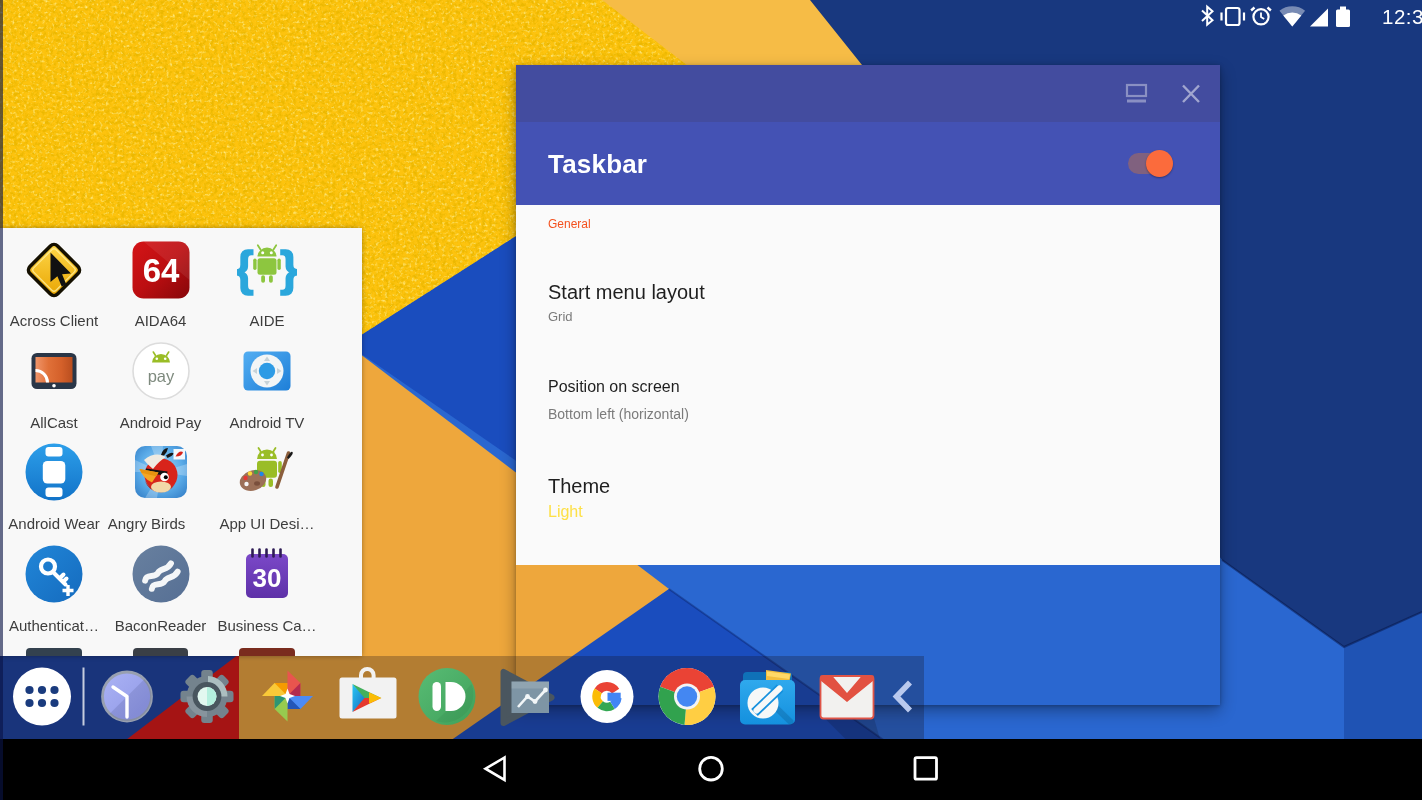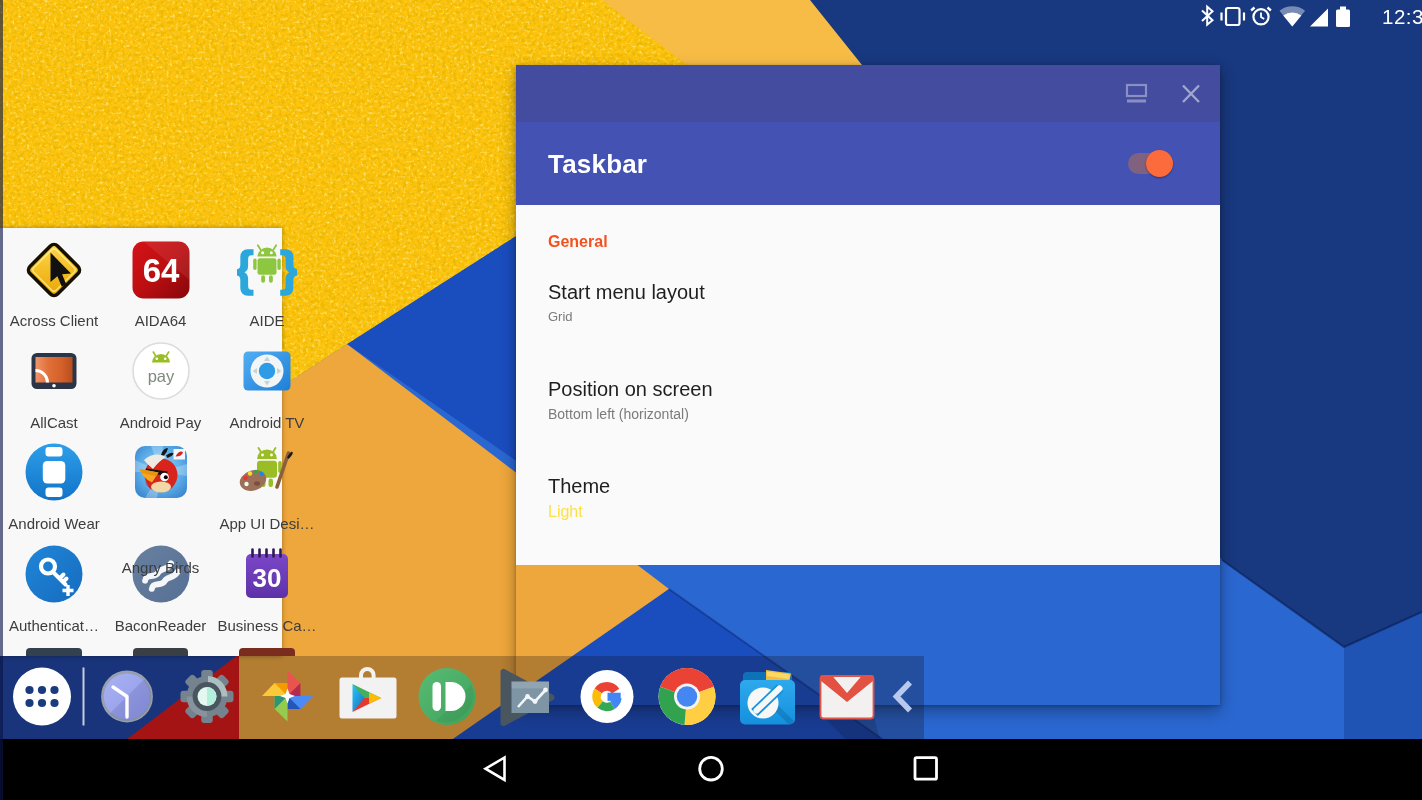--- a/index.html
+++ b/index.html
@@ -3,21 +3,21 @@
 <style>
 html,body{margin:0;padding:0;width:1422px;height:800px;overflow:hidden;background:#2A67D0;font-family:"Liberation Sans",sans-serif;}
 .ab{position:absolute;}
 #wall{left:0;top:0;}
 #win{left:516px;top:65px;width:704px;height:640px;box-shadow:0 6px 15px rgba(0,0,0,.33),0 1px 4px rgba(0,0,0,.25);}
 #cap{left:0;top:0;width:704px;height:57px;background:#434C9F;}
 #tool{left:0;top:57px;width:704px;height:83px;background:#4452B4;}
 #wbody{left:0;top:140px;width:704px;height:360px;background:#FAFAFA;}
 #wtitle{left:32px;top:84px;font-size:26px;font-weight:bold;color:#fff;letter-spacing:.2px;}
 .wtx{left:32px;white-space:nowrap;}
-#panel{left:0;top:227.5px;width:282px;height:428px;background:#F8F8F8;box-shadow:0 0 5px rgba(0,0,0,.35);}
+#panel{left:0;top:227.5px;width:362px;height:428px;background:#F8F8F8;box-shadow:0 0 5px rgba(0,0,0,.35);}
 .lbl{position:absolute;width:107px;text-align:center;font-size:15px;color:#3d3d3d;white-space:nowrap;overflow:hidden;}
 #taskbar{left:0;top:655.5px;width:924px;height:83px;background:rgba(22,13,25,.27);}
 #navbar{left:0;top:738.5px;width:1422px;height:62px;background:#000;}
 #leftline{left:0;top:0;width:2.5px;height:800px;background:rgba(10,20,70,.62);}
 #clock{left:1358px;top:5px;color:#fff;font-size:20.5px;letter-spacing:.5px;margin-left:24px;}
 </style></head>
 <body>
 <svg id="wall" class="ab" width="1422" height="800" viewBox="0 0 1422 800">
 <defs>
 <filter id="noise" x="-5%" y="-5%" width="110%" height="110%">
@@ -54,24 +54,24 @@
   <div id="tool" class="ab"></div>
   <div id="wbody" class="ab"></div>
   <svg class="ab" style="left:602px;top:18px;" width="90" height="24" viewBox="0 0 90 24">
     <rect x="9" y="2" width="19" height="11" fill="none" stroke="rgba(255,255,255,.38)" stroke-width="2.2"></rect>
     <rect x="9" y="16.5" width="19" height="3" fill="rgba(255,255,255,.38)"></rect>
     <path d="M65 2.5 L81 19 M81 2.5 L65 19" stroke="rgba(255,255,255,.5)" stroke-width="2.4" fill="none"></path>
   </svg>
   <div id="wtitle" class="ab">Taskbar</div>
   <div class="ab" style="left:611.5px;top:87.5px;width:45px;height:21px;border-radius:11px;background:#80617F;"></div>
   <div class="ab" style="left:630px;top:85px;width:27px;height:27px;border-radius:50%;background:#FB6B3C;box-shadow:0 1px 2px rgba(0,0,0,.35);"></div>
-  <div class="wtx ab" style="top:168px;font-size:16px;font-weight:bold;color:#F4511E;">General</div>
+  <div class="wtx ab" style="top:152px;font-size:12px;font-weight:normal;color:#F4511E;">General</div>
   <div class="wtx ab" style="top:216px;font-size:20px;color:#1f1f1f;">Start menu layout</div>
   <div class="wtx ab" style="top:244px;font-size:13px;color:#7b7b7b;">Grid</div>
-  <div class="wtx ab" style="top:313px;font-size:20px;color:#1f1f1f;">Position on screen</div>
+  <div class="wtx ab" style="top:313px;font-size:16px;color:#1f1f1f;">Position on screen</div>
   <div class="wtx ab" style="top:341px;font-size:14px;color:#7b7b7b;">Bottom left (horizontal)</div>
   <div class="wtx ab" style="top:410px;font-size:20px;color:#1f1f1f;">Theme</div>
   <div class="wtx ab" style="top:438px;font-size:16px;color:#fde047;">Light</div>
 </div>
 
 <div id="panel" class="ab">
 
   <svg class="ab" style="left:24px;top:12.5px;" width="60" height="60" viewBox="0 0 60 60">
     <defs>
         <linearGradient id="acg" x1="0" y1="0" x2="1" y2="1">
@@ -256,21 +256,21 @@
     </g>
     <text x="30" y="43" text-anchor="middle" font-family="Liberation Sans" font-size="26" font-weight="bold" fill="#fff">30</text>
   </svg>
   <div class="lbl" style="left:0.5px;top:84px;">Across Client</div>
   <div class="lbl" style="left:107px;top:84px;">AIDA64</div>
   <div class="lbl" style="left:213.5px;top:84px;">AIDE</div>
   <div class="lbl" style="left:0.5px;top:186px;">AllCast</div>
   <div class="lbl" style="left:107px;top:186px;">Android Pay</div>
   <div class="lbl" style="left:213.5px;top:186px;">Android TV</div>
   <div class="lbl" style="left:0.5px;top:287px;">Android Wear</div>
-  <div class="lbl" style="left:107px;top:287px;margin-top:44px;">Angry Birds</div>
+  <div class="lbl" style="left:93px;top:287px;">Angry Birds</div>
   <div class="lbl" style="left:213.5px;top:287px;">App UI Desi…</div>
   <div class="lbl" style="left:0.5px;top:389px;">Authenticat…</div>
   <div class="lbl" style="left:107px;top:389px;">BaconReader</div>
   <div class="lbl" style="left:213.5px;top:389px;">Business Ca…</div>
 
   <div class="ab" style="left:26px;top:420.5px;width:56px;height:8px;border-radius:4px 4px 0 0;background:#33414E;"></div>
   <div class="ab" style="left:133px;top:420.5px;width:55px;height:8px;border-radius:4px 4px 0 0;background:#3A3F46;"></div>
   <div class="ab" style="left:239px;top:420.5px;width:56px;height:8px;border-radius:4px 4px 0 0;background:#7A2C1E;"></div>
 </div>
 

